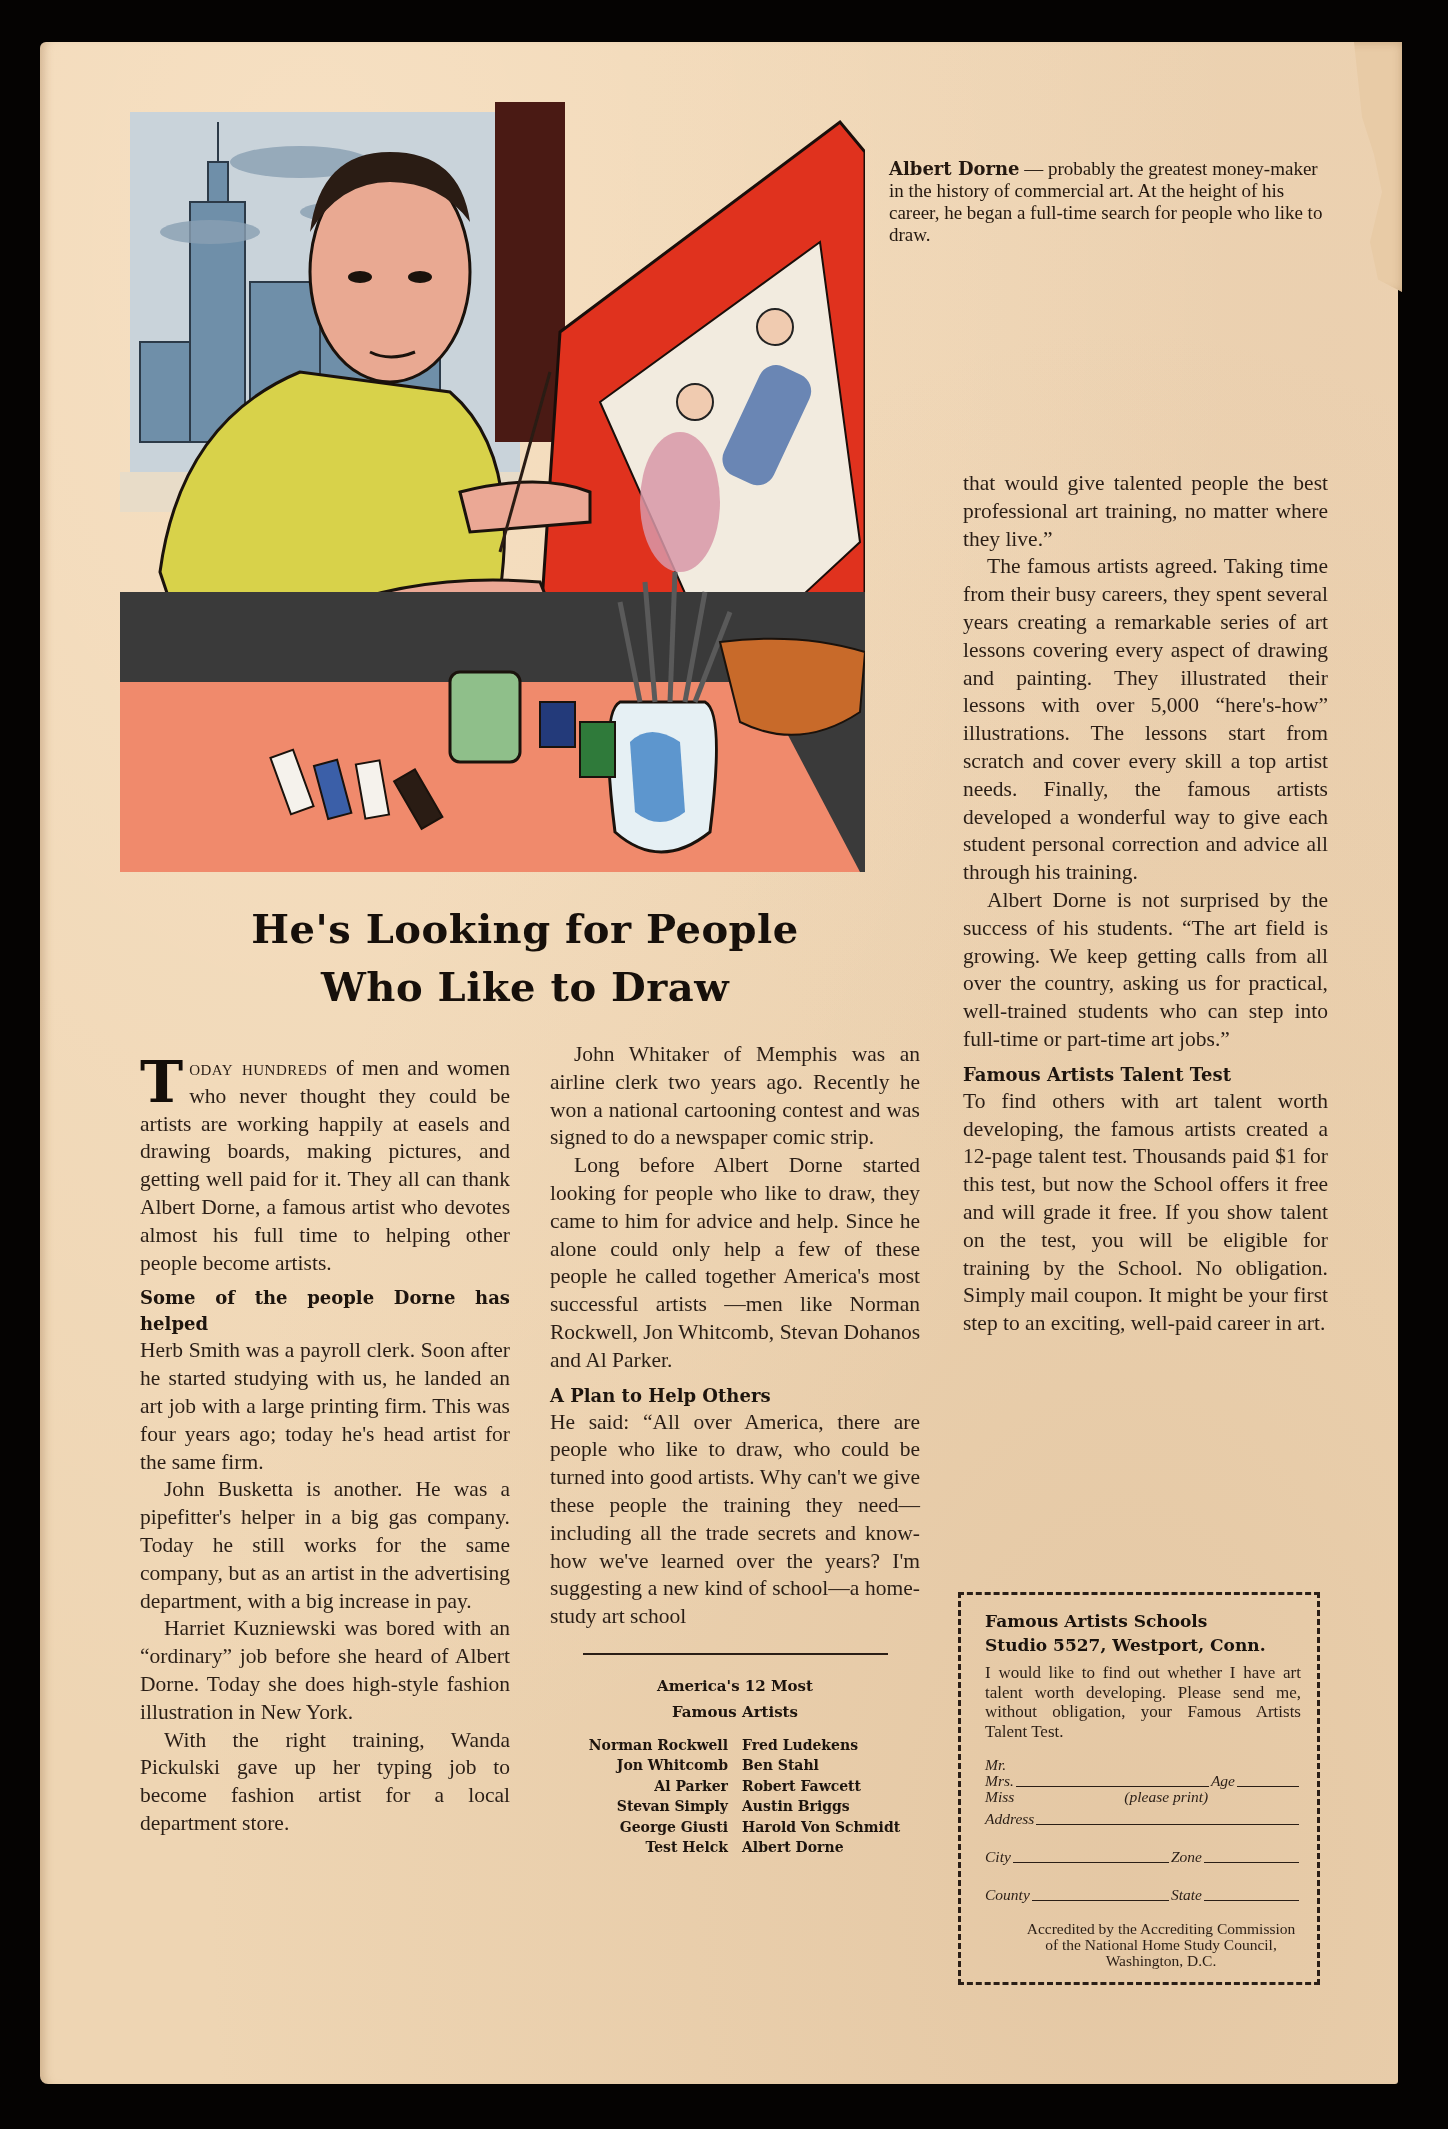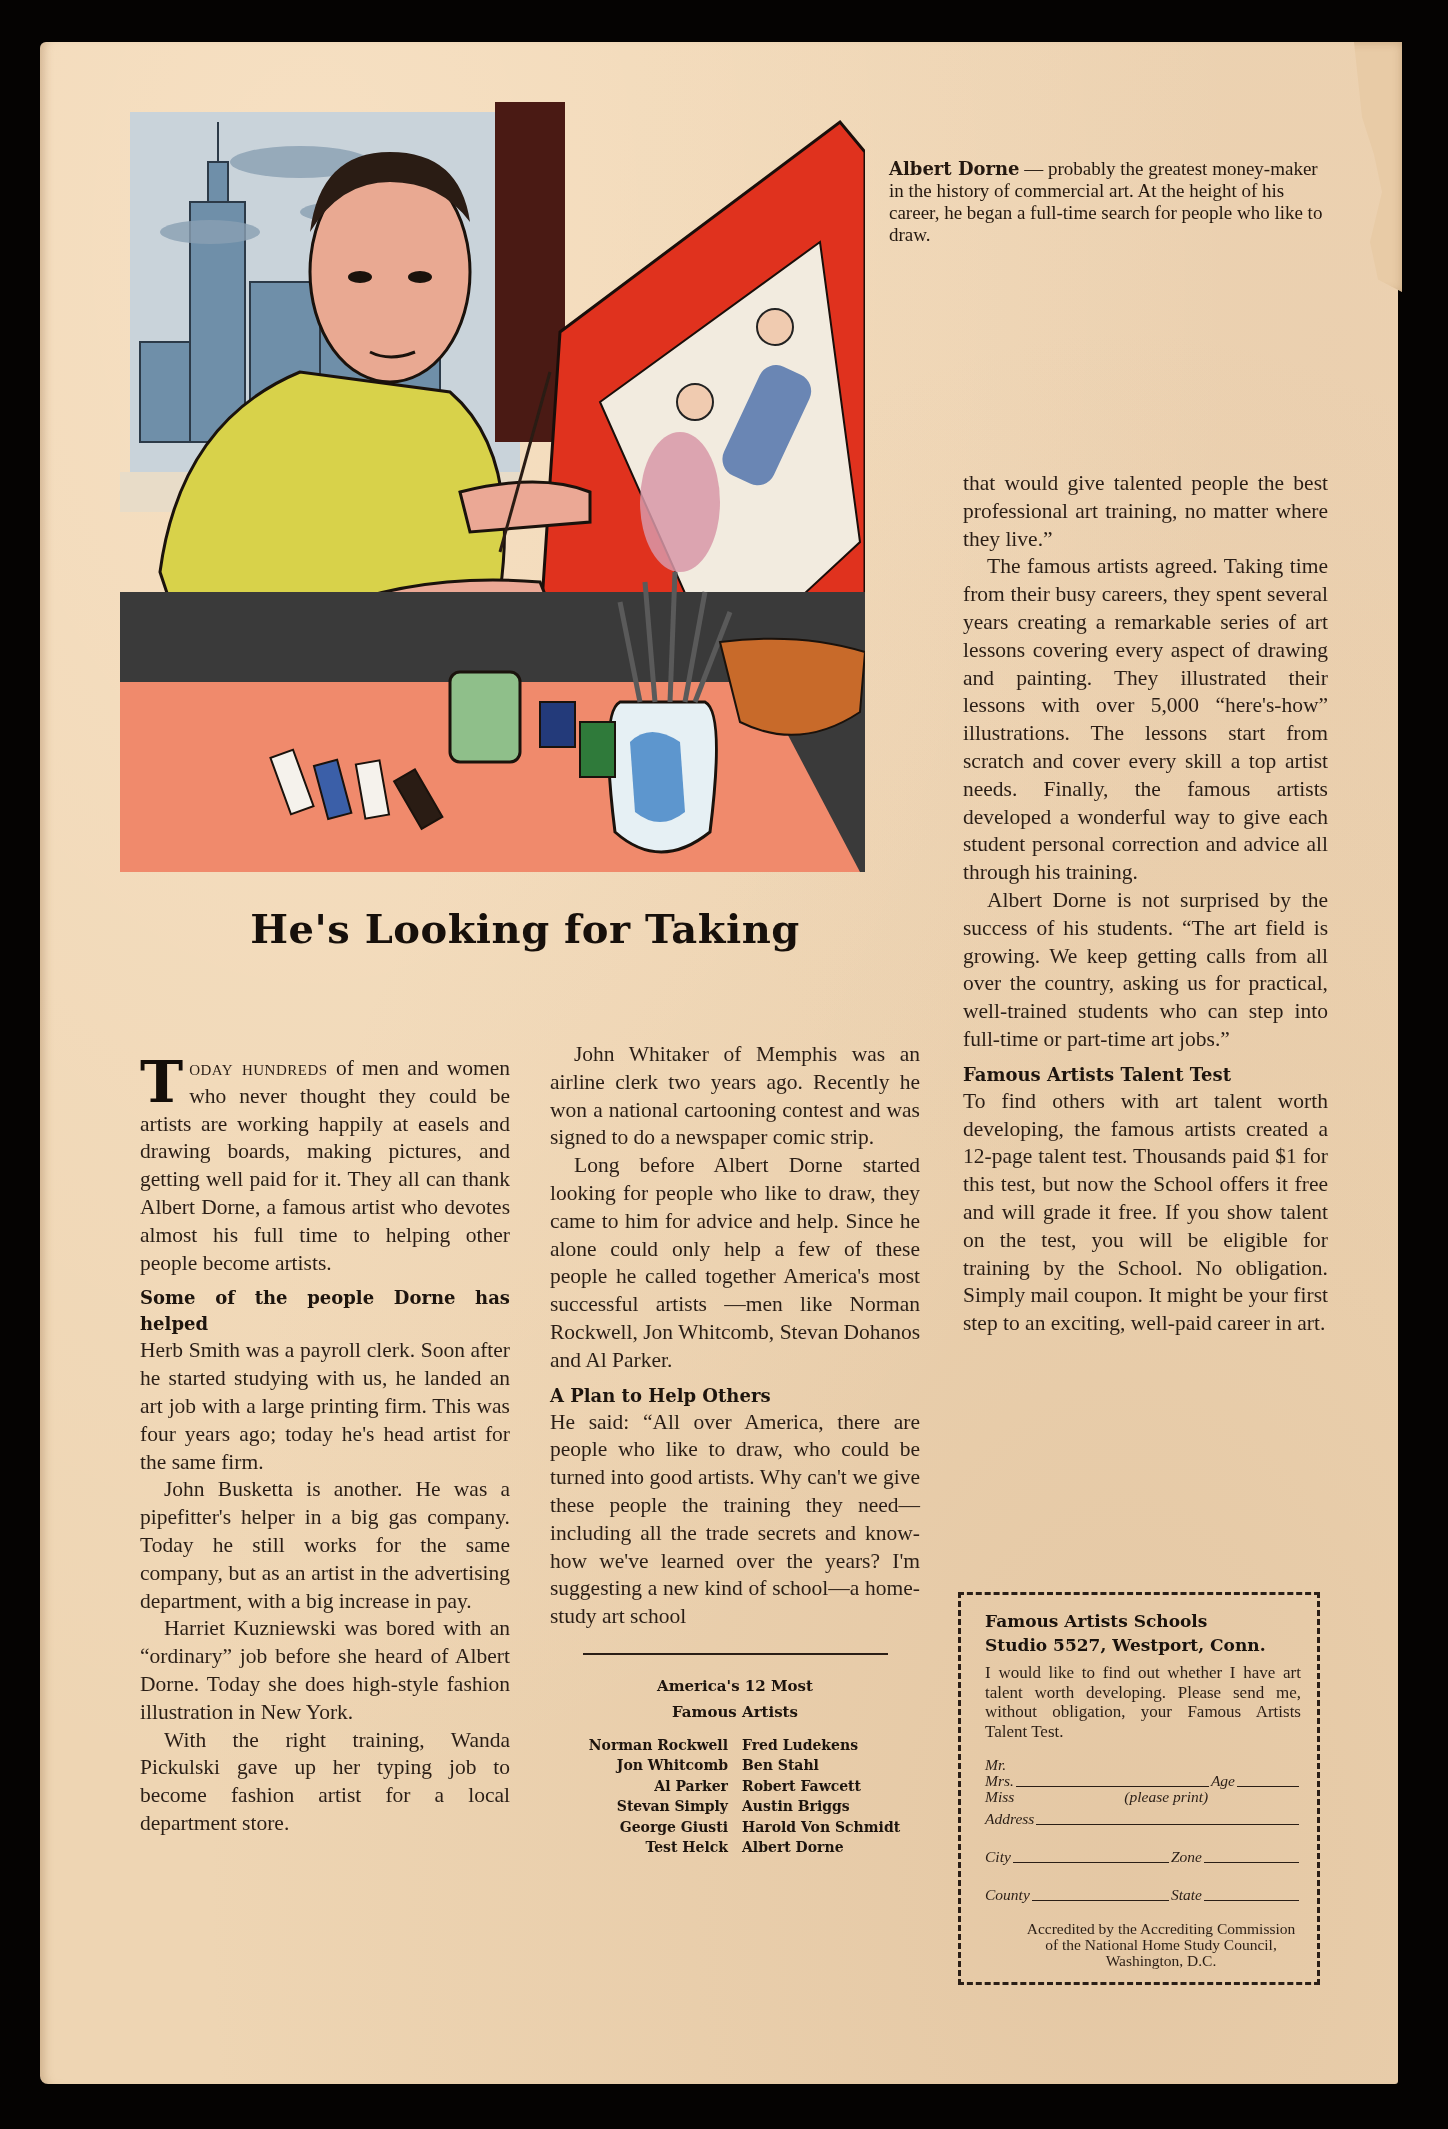--- a/index.html
+++ b/index.html
@@ -159,21 +159,22 @@
 
     <path d="M600,570 Q680,560 745,580 L740,640 Q680,680 620,650 Z" fill="#c86a2a" stroke="#1a120c" stroke-width="2"></path>
   </svg>
 </div>
 
 <div class="caption">
   <span class="lead">Albert Dorne</span><span> — probably the greatest money-maker in the history of commercial art. At the height of his career, he began a full-time search for people who like to draw.</span>
 </div>
 
 <div class="headline">
-  <div>He's Looking for Taking</div>
+  <div>He's Looking for People</div>
+  <div>Who Like to Draw</div>
 </div>
 
 <div class="col col-left">
   <p class="noindent">
     <span class="dropcap">T</span><span class="smallcaps">oday hundreds</span><span> of men and women who never thought they could be artists are working happily at easels and drawing boards, making pictures, and getting well paid for it. They all can thank Albert Dorne, a famous artist who devotes almost his full time to helping other people become artists.</span>
   </p>
   <h3>Some of the people Dorne has helped</h3>
   <p class="noindent">Herb Smith was a payroll clerk. Soon after he started studying with us, he landed an art job with a large printing firm. This was four years ago; today he's head artist for the same firm.</p>
   <p>John Busketta is another. He was a pipefitter's helper in a big gas company. Today he still works for the same company, but as an artist in the advertising department, with a big increase in pay.</p>
   <p>Harriet Kuzniewski was bored with an “ordinary” job before she heard of Albert Dorne. Today she does high-style fashion illustration in New York.</p>

